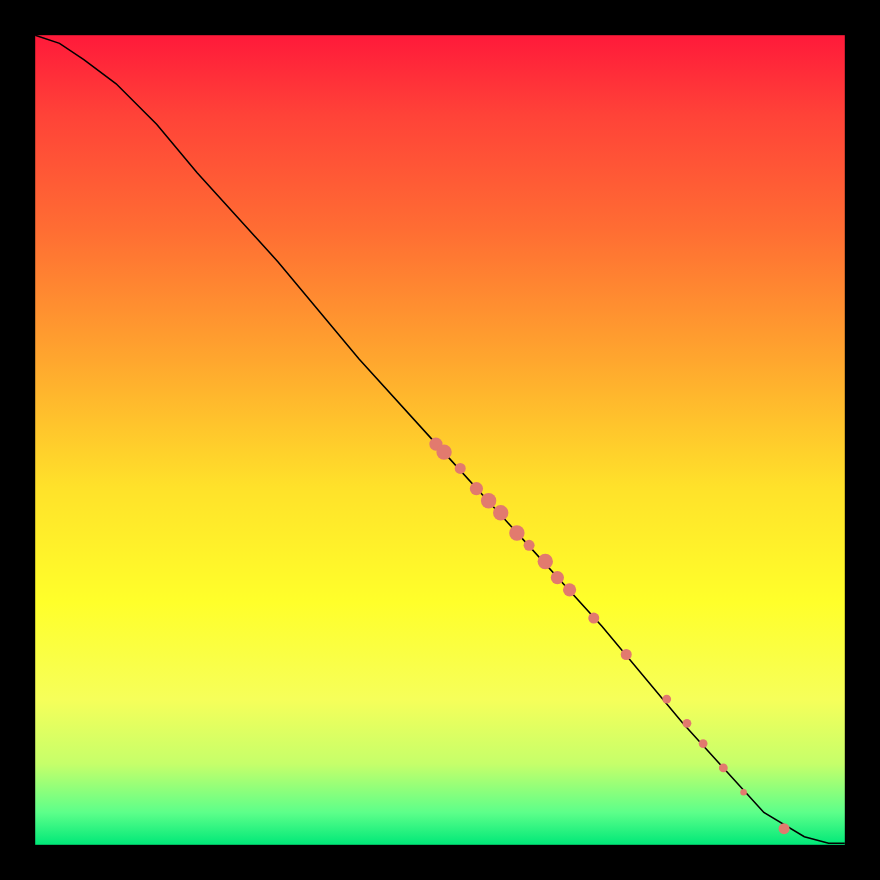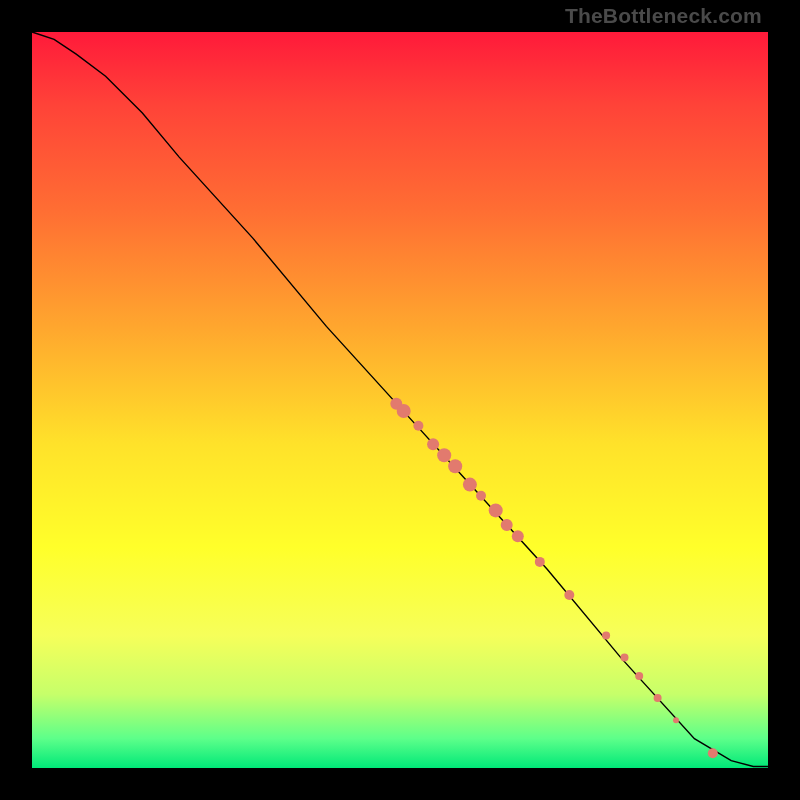--- a/index.html
+++ b/index.html
@@ -87,14 +87,13 @@
           <circle cx="537.3" cy="563.0" r="5" class="pt"></circle>
           <circle cx="574.1" cy="603.5" r="4" class="pt"></circle>
           <circle cx="592.5" cy="625.6" r="4" class="pt"></circle>
           <circle cx="607.2" cy="644.0" r="4" class="pt"></circle>
           <circle cx="625.6" cy="666.1" r="4" class="pt"></circle>
           <circle cx="644.0" cy="688.2" r="3" class="pt"></circle>
           <circle cx="680.8" cy="721.3" r="5" class="pt"></circle>
         </g>
     </svg>
   </div>
-  <div class="watermark">TheBottleneck.com</div>
 </div>
 
 </body></html>

